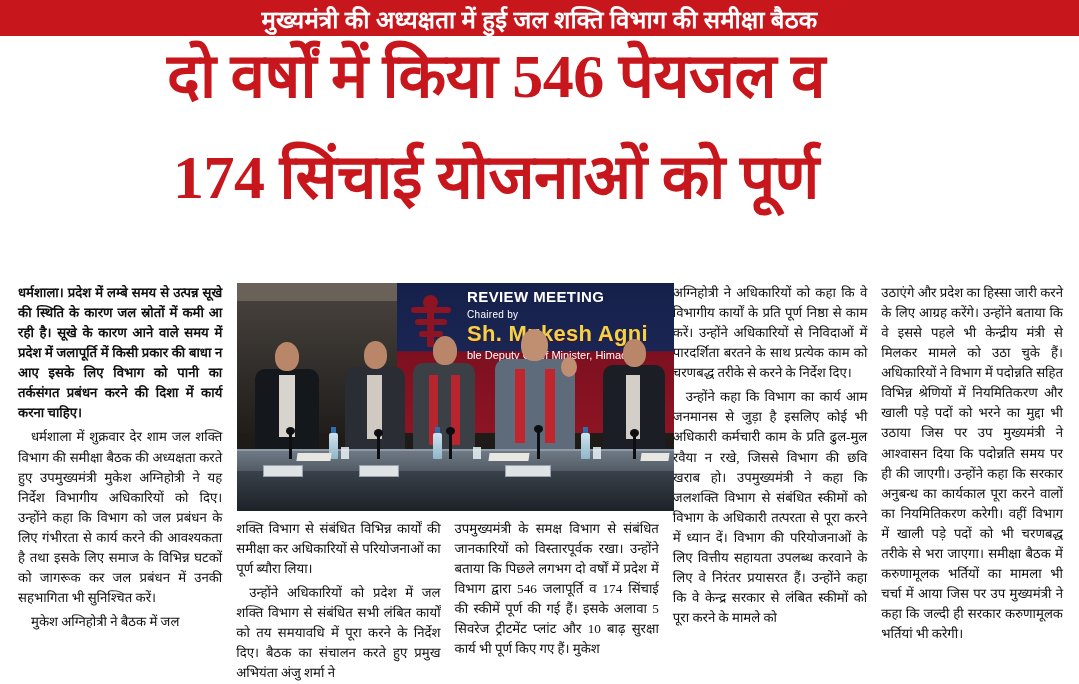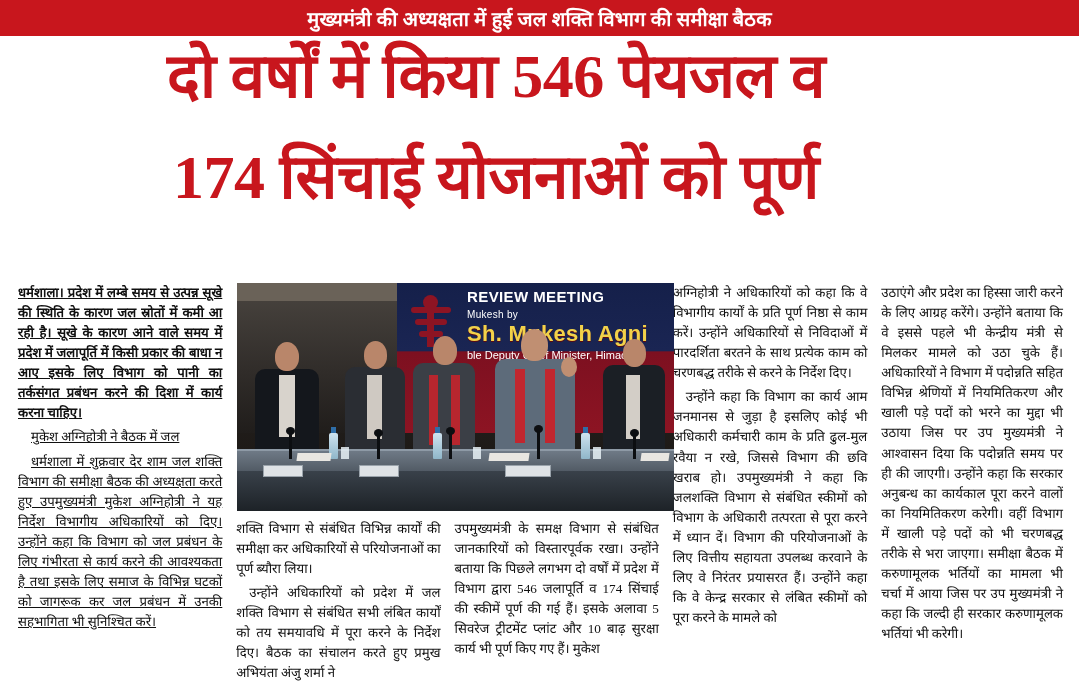--- a/index.html
+++ b/index.html
@@ -31,21 +31,21 @@
     height: 36px;
     background: #c8161d;
     display: flex;
     align-items: center;
     justify-content: center;
   }
   .kicker-text {
     color: #ffffff;
     font-family: "Liberation Serif", serif;
     font-weight: bold;
-    font-size: 20px;
+    font-size: 24px;
     letter-spacing: 0.2px;
     white-space: nowrap;
   }
 
   
   .headline {
     position: absolute;
     left: 0;
     top: 44px;
     width: 992px;
@@ -81,21 +81,21 @@
     text-align: justify;
     color: #101010;
   }
   .col p { margin: 0 0 4px 0; }
   .col p.indent { text-indent: 13px; }
   .col .dateline {
     font-weight: bold;
   }
 
   
-  .col-1 { width: 208px; text-decoration: underline; }
+  .col-1 { width: 208px; }
   .col-2 { width: 208px; position: relative; }
   .col-3 { width: 208px; position: relative; }
   .col-4 { width: 198px; }
   .col-5 { width: 185px; }
 
   
   .below-photo {
     margin-top: 236px;
   }
 
@@ -343,22 +343,22 @@
   <div class="headline">
     <span class="line1">दो वर्षों में किया 546 पेयजल व</span>
     <span class="line2">174 सिंचाई योजनाओं को पूर्ण</span>
   </div>
 
   <div class="body-region">
     <div class="cols">
 
       <div class="col col-1">
         <p class="dateline">धर्मशाला। प्रदेश में लम्बे समय से उत्पन्न सूखे की स्थिति के कारण जल स्रोतों में कमी आ रही है। सूखे के कारण आने वाले समय में प्रदेश में जलापूर्ति में किसी प्रकार की बाधा न आए इसके लिए विभाग को पानी का तर्कसंगत प्रबंधन करने की दिशा में कार्य करना चाहिए।</p>
+        <p class="indent">धर्मशाला में शुक्रवार देर शाम जल शक्ति विभाग की समीक्षा बैठक की अध्यक्षता करते हुए उपमुख्यमंत्री मुकेश अग्निहोत्री ने यह निर्देश विभागीय अधिकारियों को दिए। उन्होंने कहा कि विभाग को जल प्रबंधन के लिए गंभीरता से कार्य करने की आवश्यकता है तथा इसके लिए समाज के विभिन्न घटकों को जागरूक कर जल प्रबंधन में उनकी सहभागिता भी सुनिश्चित करें।</p>
         <p class="indent">मुकेश अग्निहोत्री ने बैठक में जल</p>
-        <p class="indent">धर्मशाला में शुक्रवार देर शाम जल शक्ति विभाग की समीक्षा बैठक की अध्यक्षता करते हुए उपमुख्यमंत्री मुकेश अग्निहोत्री ने यह निर्देश विभागीय अधिकारियों को दिए। उन्होंने कहा कि विभाग को जल प्रबंधन के लिए गंभीरता से कार्य करने की आवश्यकता है तथा इसके लिए समाज के विभिन्न घटकों को जागरूक कर जल प्रबंधन में उनकी सहभागिता भी सुनिश्चित करें।</p>
       </div>
 
       <div class="col col-2">
         <div class="below-photo">
           <p>शक्ति विभाग से संबंधित विभिन्न कार्यों की समीक्षा कर अधिकारियों से परियोजनाओं का पूर्ण ब्यौरा लिया।</p>
           <p class="indent">उन्होंने अधिकारियों को प्रदेश में जल शक्ति विभाग से संबंधित सभी लंबित कार्यों को तय समयावधि में पूरा करने के निर्देश दिए। बैठक का संचालन करते हुए प्रमुख अभियंता अंजु शर्मा ने</p>
         </div>
       </div>
 
       <div class="col col-3">
@@ -387,21 +387,21 @@
     <div class="backdrop">
       <div class="emblem">
         <div class="cap"></div>
         <div class="post"></div>
         <div class="arm a1"></div>
         <div class="arm a2"></div>
         <div class="arm a3"></div>
       </div>
       <div class="backdrop-inner" style="left:70px;">
         <div class="bd-l1">REVIEW MEETING</div>
-        <div class="bd-l3">Mukesh by</div>
+        <div class="bd-l3">Chaired by</div>
         <div class="bd-name">Sh. Mukesh Agni</div>
         <div class="bd-sub">ble Deputy Chief Minister, Himac</div>
       </div>
     </div>
 
     <div class="figure f1">
       <div class="torso"></div>
         <div class="shirt"></div>
         <div class="head"></div>
     </div>

